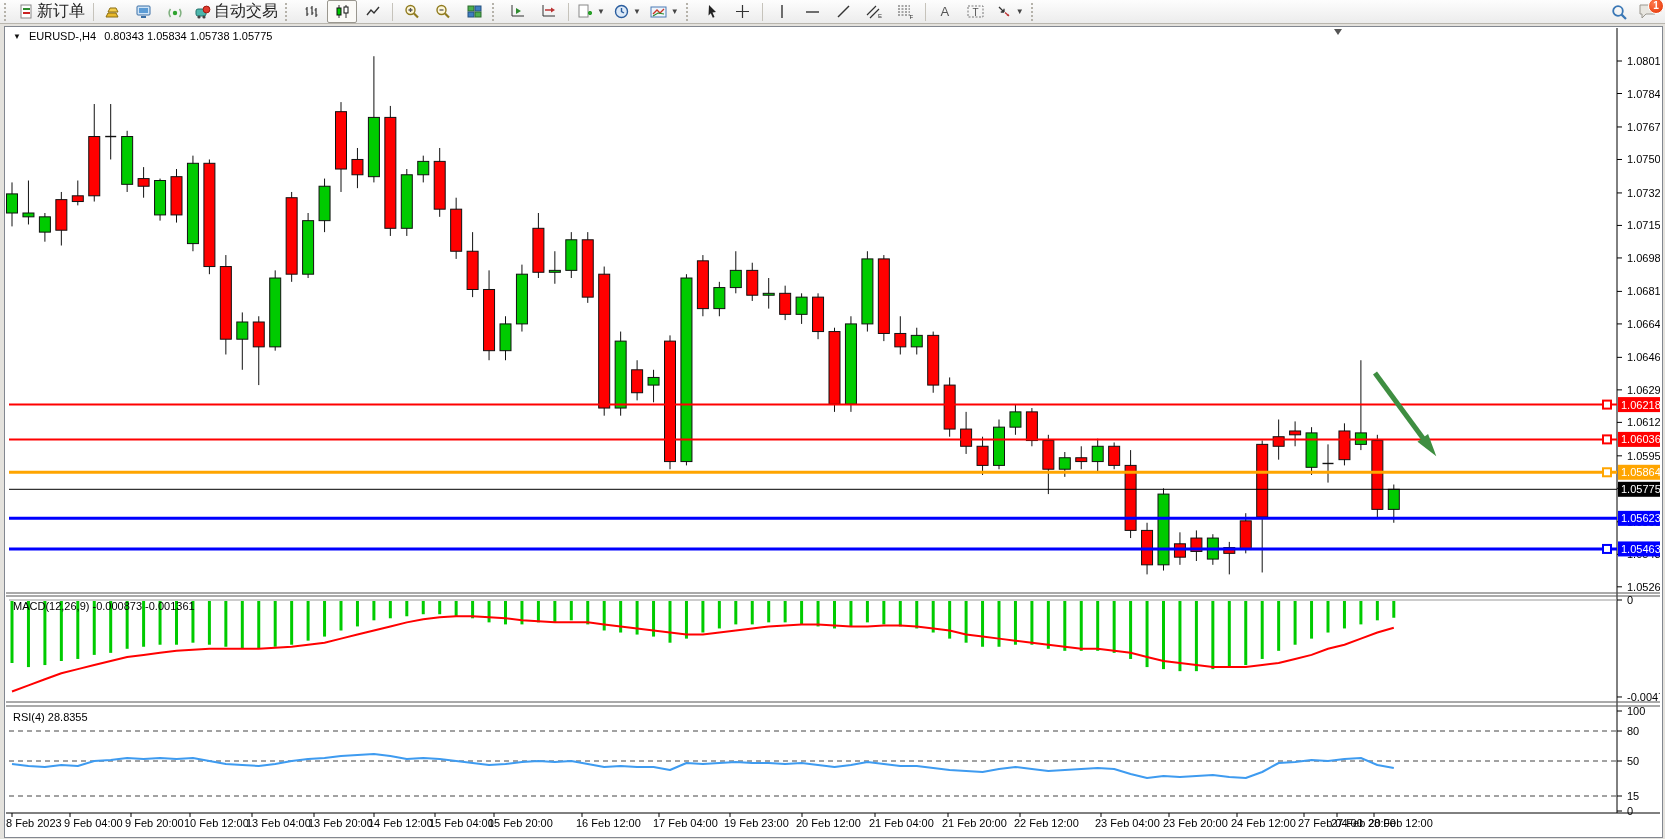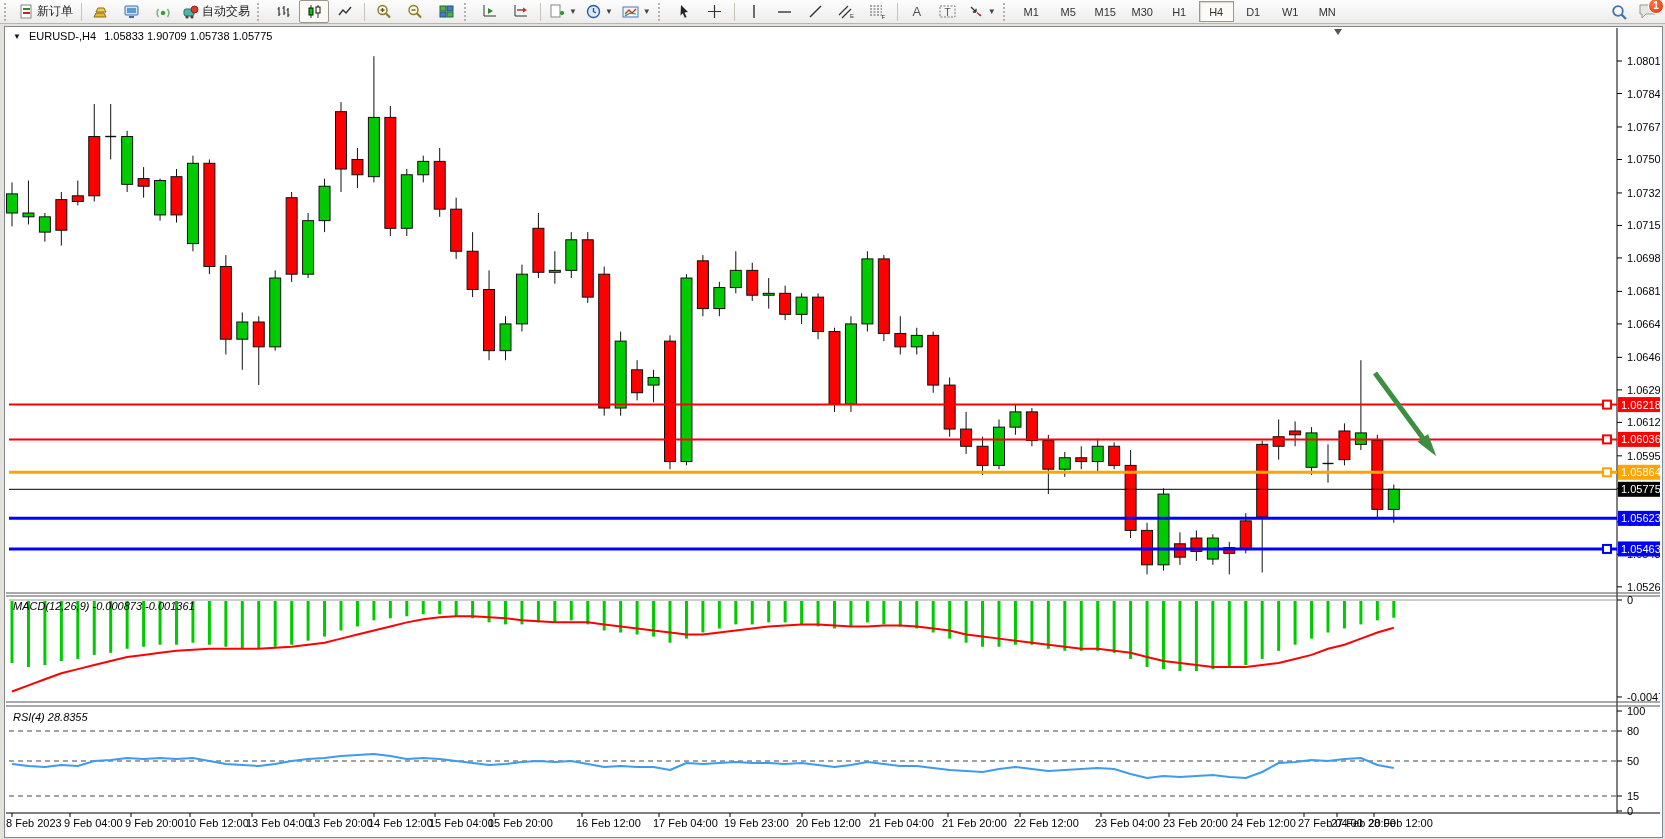--- a/index.html
+++ b/index.html
@@ -6,36 +6,36 @@
     background:#e4e2dd;font-family:"Liberation Sans",sans-serif;font-size:11px;color:#222;}
   
   .toolbar{position:absolute;left:0;top:0;width:1665px;height:24px;
     background:linear-gradient(#fdfdfd,#ececec);border-bottom:1px solid #b9b6ae;
     display:flex;align-items:center;gap:1px;padding-left:2px;box-sizing:border-box;}
   .grip{width:5px;height:18px;border-left:2px dotted #b5b2aa;margin:0 3px 0 2px;}
   .sep{width:1px;height:18px;background:#c6c3bb;margin:0 3px;}
   .tbtn{height:21px;min-width:22px;display:flex;align-items:center;justify-content:center;
     padding:0 3px;border:1px solid transparent;border-radius:2px;gap:3px;}
   .tbtn svg{display:block;}
-  .tbtn .lbl{font-size:12px;color:#222;white-space:nowrap;}
+  .tbtn .lbl{font-size:16px;color:#222;white-space:nowrap;}
   .caret{font-size:8px;color:#444;margin-left:1px;}
   .tfbtn{height:19px;min-width:27px;display:flex;align-items:center;justify-content:center;
     font-size:11px;color:#333;border:1px solid transparent;padding:0 3px;}
   .tfbtn.active{background:#fbfaf7;border:1px solid #9a978f;box-shadow:inset 1px 1px 1px #d8d5cd;}
   .toolbar-right{position:absolute;right:8px;top:1px;height:22px;display:flex;align-items:center;gap:10px;}
   .badge{position:absolute;right:-7px;top:-5px;width:14px;height:14px;border-radius:50%;
     background:radial-gradient(circle at 35% 30%,#ff7a4d,#e33000);color:#fff;font-size:10px;
     font-weight:bold;display:flex;align-items:center;justify-content:center;border:1px solid #fff;}
   .chatwrap{position:relative;}
   
   .chart-window{position:absolute;left:4px;top:26px;width:1657px;height:810px;background:#fff;
     border:1px solid #828790;box-shadow:inset 1px 1px 0 #fff;}
   .chart-title{position:absolute;left:8px;top:3px;font-size:11px;color:#000;display:flex;gap:8px;align-items:center;z-index:5;}
   .chart-title .tri{font-size:8px;color:#111;}
-  .pane-label{position:absolute;left:8px;font-size:11px;color:#000;z-index:5;white-space:nowrap;font-style:italic;}
+  .pane-label{position:absolute;left:8px;font-size:11px;color:#000;z-index:5;white-space:nowrap;}
   #chart-svg{position:absolute;left:0;top:0;}
 </style>
 </head>
 <body>
 
 <div class="toolbar">
   <div class="grip"></div>
 
   <div class="tbtn">
     <svg width="15" height="15" viewBox="0 0 15 15">
@@ -219,51 +219,40 @@
   <div class="tbtn">
     <svg width="16" height="15" viewBox="0 0 16 15">
       <path d="M3 3 L8 8 M8 8 L8 4.8 M8 8 L4.8 8" stroke="#333" stroke-width="1.3" fill="none"></path>
       <path d="M13 12 L9 8.5" stroke="#b33" stroke-width="1.3"></path>
       <polygon points="13,12 10.6,11.4 12.2,9.8" fill="#b33"></polygon>
     </svg>
     <span class="caret">▼</span>
   </div>
 
   <div class="grip"></div>
-  <div id="tf-group" style="display:flex;align-items:center;gap:2px;">
-      <div class="tfbtn">M1</div>
-      <div class="tfbtn">M5</div>
-      <div class="tfbtn">M15</div>
-      <div class="tfbtn">M30</div>
-      <div class="tfbtn">H1</div>
-      <div class="tfbtn active">H4</div>
-      <div class="tfbtn">D1</div>
-      <div class="tfbtn">W1</div>
-      <div class="tfbtn">MN</div>
-    </div>
 
   <div class="toolbar-right">
     <svg width="17" height="17" viewBox="0 0 17 17">
       <circle cx="7" cy="7" r="4.8" fill="none" stroke="#3a77b5" stroke-width="1.8"></circle>
       <path d="M10.6 10.6 L15 15" stroke="#3a77b5" stroke-width="2.2"></path>
     </svg>
     <div class="chatwrap">
       <svg width="19" height="17" viewBox="0 0 19 17">
         <path d="M2 2 H17 V11 H8 L4 15 V11 H2 Z" fill="#e8e6e0" stroke="#9a978f"></path>
       </svg>
       <div class="badge">1</div>
     </div>
   </div>
 </div>
 
 <div class="chart-window">
   <div class="chart-title">
     <span class="tri">▼</span>
     <span>EURUSD-,H4</span>
-    <span>1.05833 1.90709 1.05738 1.05775</span>
+    <span>0.80343 1.05834 1.05738 1.05775</span>
   </div>
   <div class="pane-label" style="top:573px;">
     <span>MACD(12,26,9)</span>&nbsp;<span>-0.000873 -0.001361</span>
   </div>
   <div class="pane-label" style="top:684px;">
     <span>RSI(4)</span>&nbsp;<span>28.8355</span>
   </div>
   <svg id="chart-svg" width="1655" height="808" viewBox="4 27 1655 808">
       <line x1="1616" y1="28" x2="1616" y2="813" stroke="#000"></line>
       <line x1="5" y1="593" x2="1659" y2="593" stroke="#555"></line>

